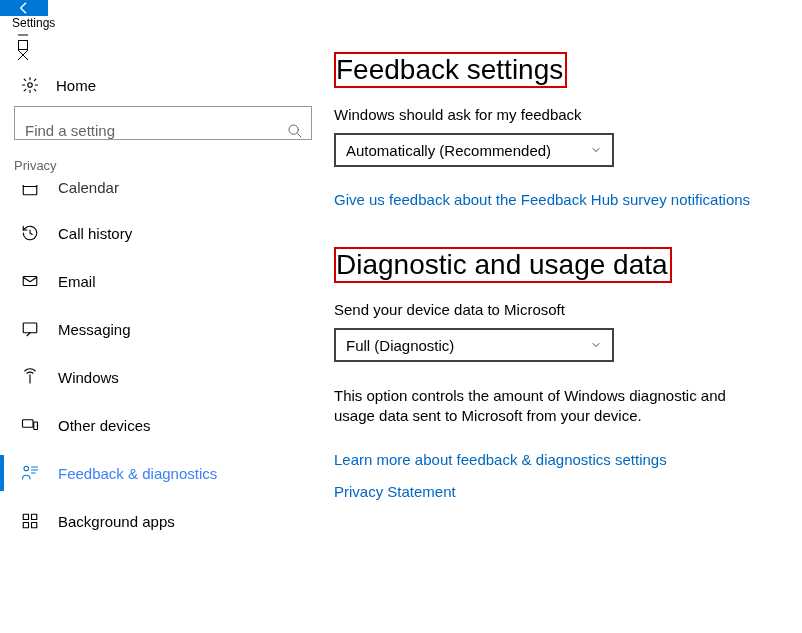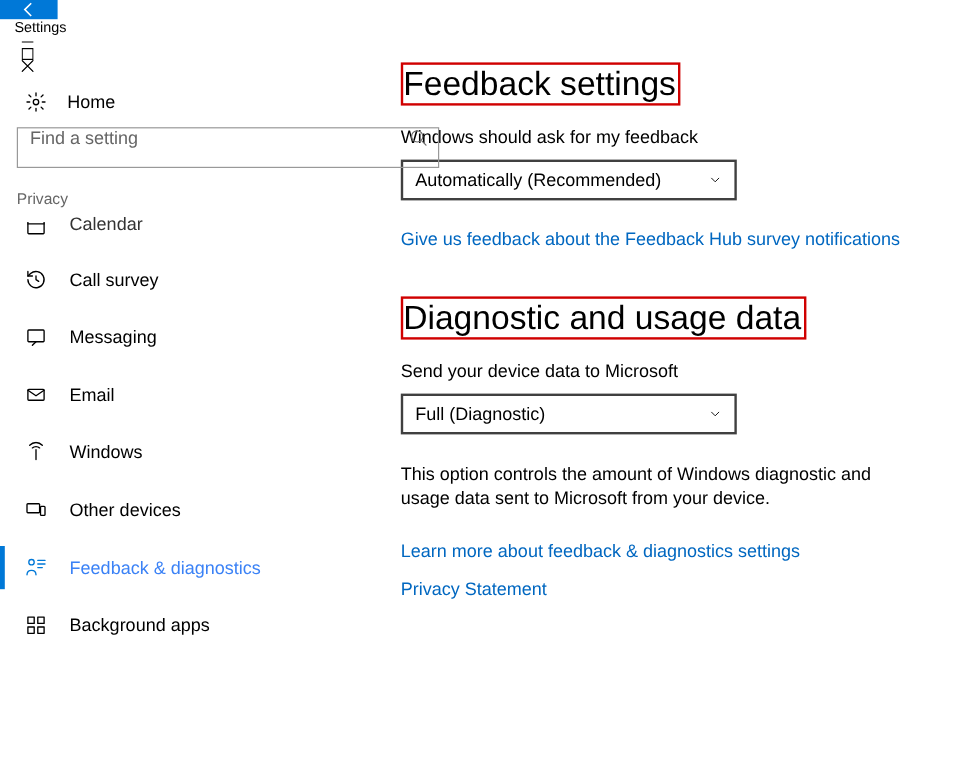--- a/index.html
+++ b/index.html
@@ -9,21 +9,21 @@
   .back-btn svg { width:16px; height:16px; stroke:#fff; fill:none; stroke-width:2; }
   .title { flex:0 0 auto; padding-left:12px; display:flex; align-items:center; font-size:12px; color:#000;}
   .spacer { flex:1; }
   .winbtn { width:46px; display:flex; align-items:center; justify-content:center; cursor:pointer;}
   .winbtn svg { width:10px; height:10px; stroke:#000; fill:none; stroke-width:1;}
   .content { display:flex; height:601px; }
   .sidebar { width:320px; padding:18px 10px 0 14px; position:relative; }
   .home-row { display:flex; align-items:flex-end; gap:16px; height:44px; padding-left:6px; cursor:pointer;}
   .home-row .icon { width:20px; display:flex; justify-content:center;}
   .home-row span.lbl { font-size:15px; }
-  .search-box { margin-top:12px; height:34px; border:1px solid #999; display:flex; align-items:flex-start; padding:0 8px 0 10px; width:352px;}
+  .search-box { margin-top:12px; height:34px; border:1px solid #999; display:flex; align-items:flex-end; padding:0 8px 0 10px; width:298px;}
   .search-box input { border:none; outline:none; flex:1; font-size:15px; color:#666; background:transparent;}
   .search-box input::placeholder { color:#666; }
   .search-box .sicon { width:16px; height:16px; }
   .section-label { margin-top:18px; font-size:13px; color:#666; padding-left:0px;}
   .nav { margin-top:12px; }
   .nav-item { display:flex; align-items:center; gap:18px; height:48px; padding-left:6px; cursor:pointer; position:relative;}
   .nav-item.cut { height:24px; align-items:flex-start; }
   .nav-item.cut .lbl{ color:#333;}
   .nav-item .icon { width:20px; display:flex; justify-content:center; color:#000;}
   .nav-item .lbl { font-size:15px; }
@@ -99,39 +99,39 @@
         <span class="lbl" style="position:relative; top:-6px;">Calendar</span>
       </div>
       <div class="nav-item">
         <span class="icon">
           <svg class="stroke" viewBox="0 0 24 24" width="18" height="18">
               <path d="M3 12a9 9 0 1 0 3-6.7L3 8"></path>
               <path d="M3 3v5h5"></path>
               <path d="M12 8v4l3 2"></path>
             </svg>
         </span>
-        <span class="lbl">Call survey</span>
+        <span class="lbl">Call history</span>
+      </div>
+      <div class="nav-item">
+        <span class="icon">
+          <svg class="stroke" viewBox="0 0 24 24" width="18" height="18">
+              <rect x="3" y="6" width="18" height="12" rx="1"></rect>
+              <path d="M3 7l9 6 9-6"></path>
+            </svg>
+        </span>
+        <span class="lbl">Email</span>
       </div>
       <div class="nav-item">
         <span class="icon">
           <svg class="stroke" viewBox="0 0 24 24" width="18" height="18">
               <rect x="3" y="4" width="18" height="13" rx="1"></rect>
               <path d="M8 21l4-4"></path>
             </svg>
         </span>
         <span class="lbl">Messaging</span>
-      </div>
-      <div class="nav-item">
-        <span class="icon">
-          <svg class="stroke" viewBox="0 0 24 24" width="18" height="18">
-              <rect x="3" y="6" width="18" height="12" rx="1"></rect>
-              <path d="M3 7l9 6 9-6"></path>
-            </svg>
-        </span>
-        <span class="lbl">Email</span>
       </div>
       <div class="nav-item">
         <span class="icon">
           <svg class="stroke" viewBox="0 0 24 24" width="18" height="18">
               <path d="M12 20V9"></path>
               <path d="M8 7c1-1 2-1.5 4-1.5s3 .5 4 1.5"></path>
               <path d="M5 4c2-2 4-3 7-3s5 1 7 3"></path>
             </svg>
         </span>
         <span class="lbl">Windows</span>

